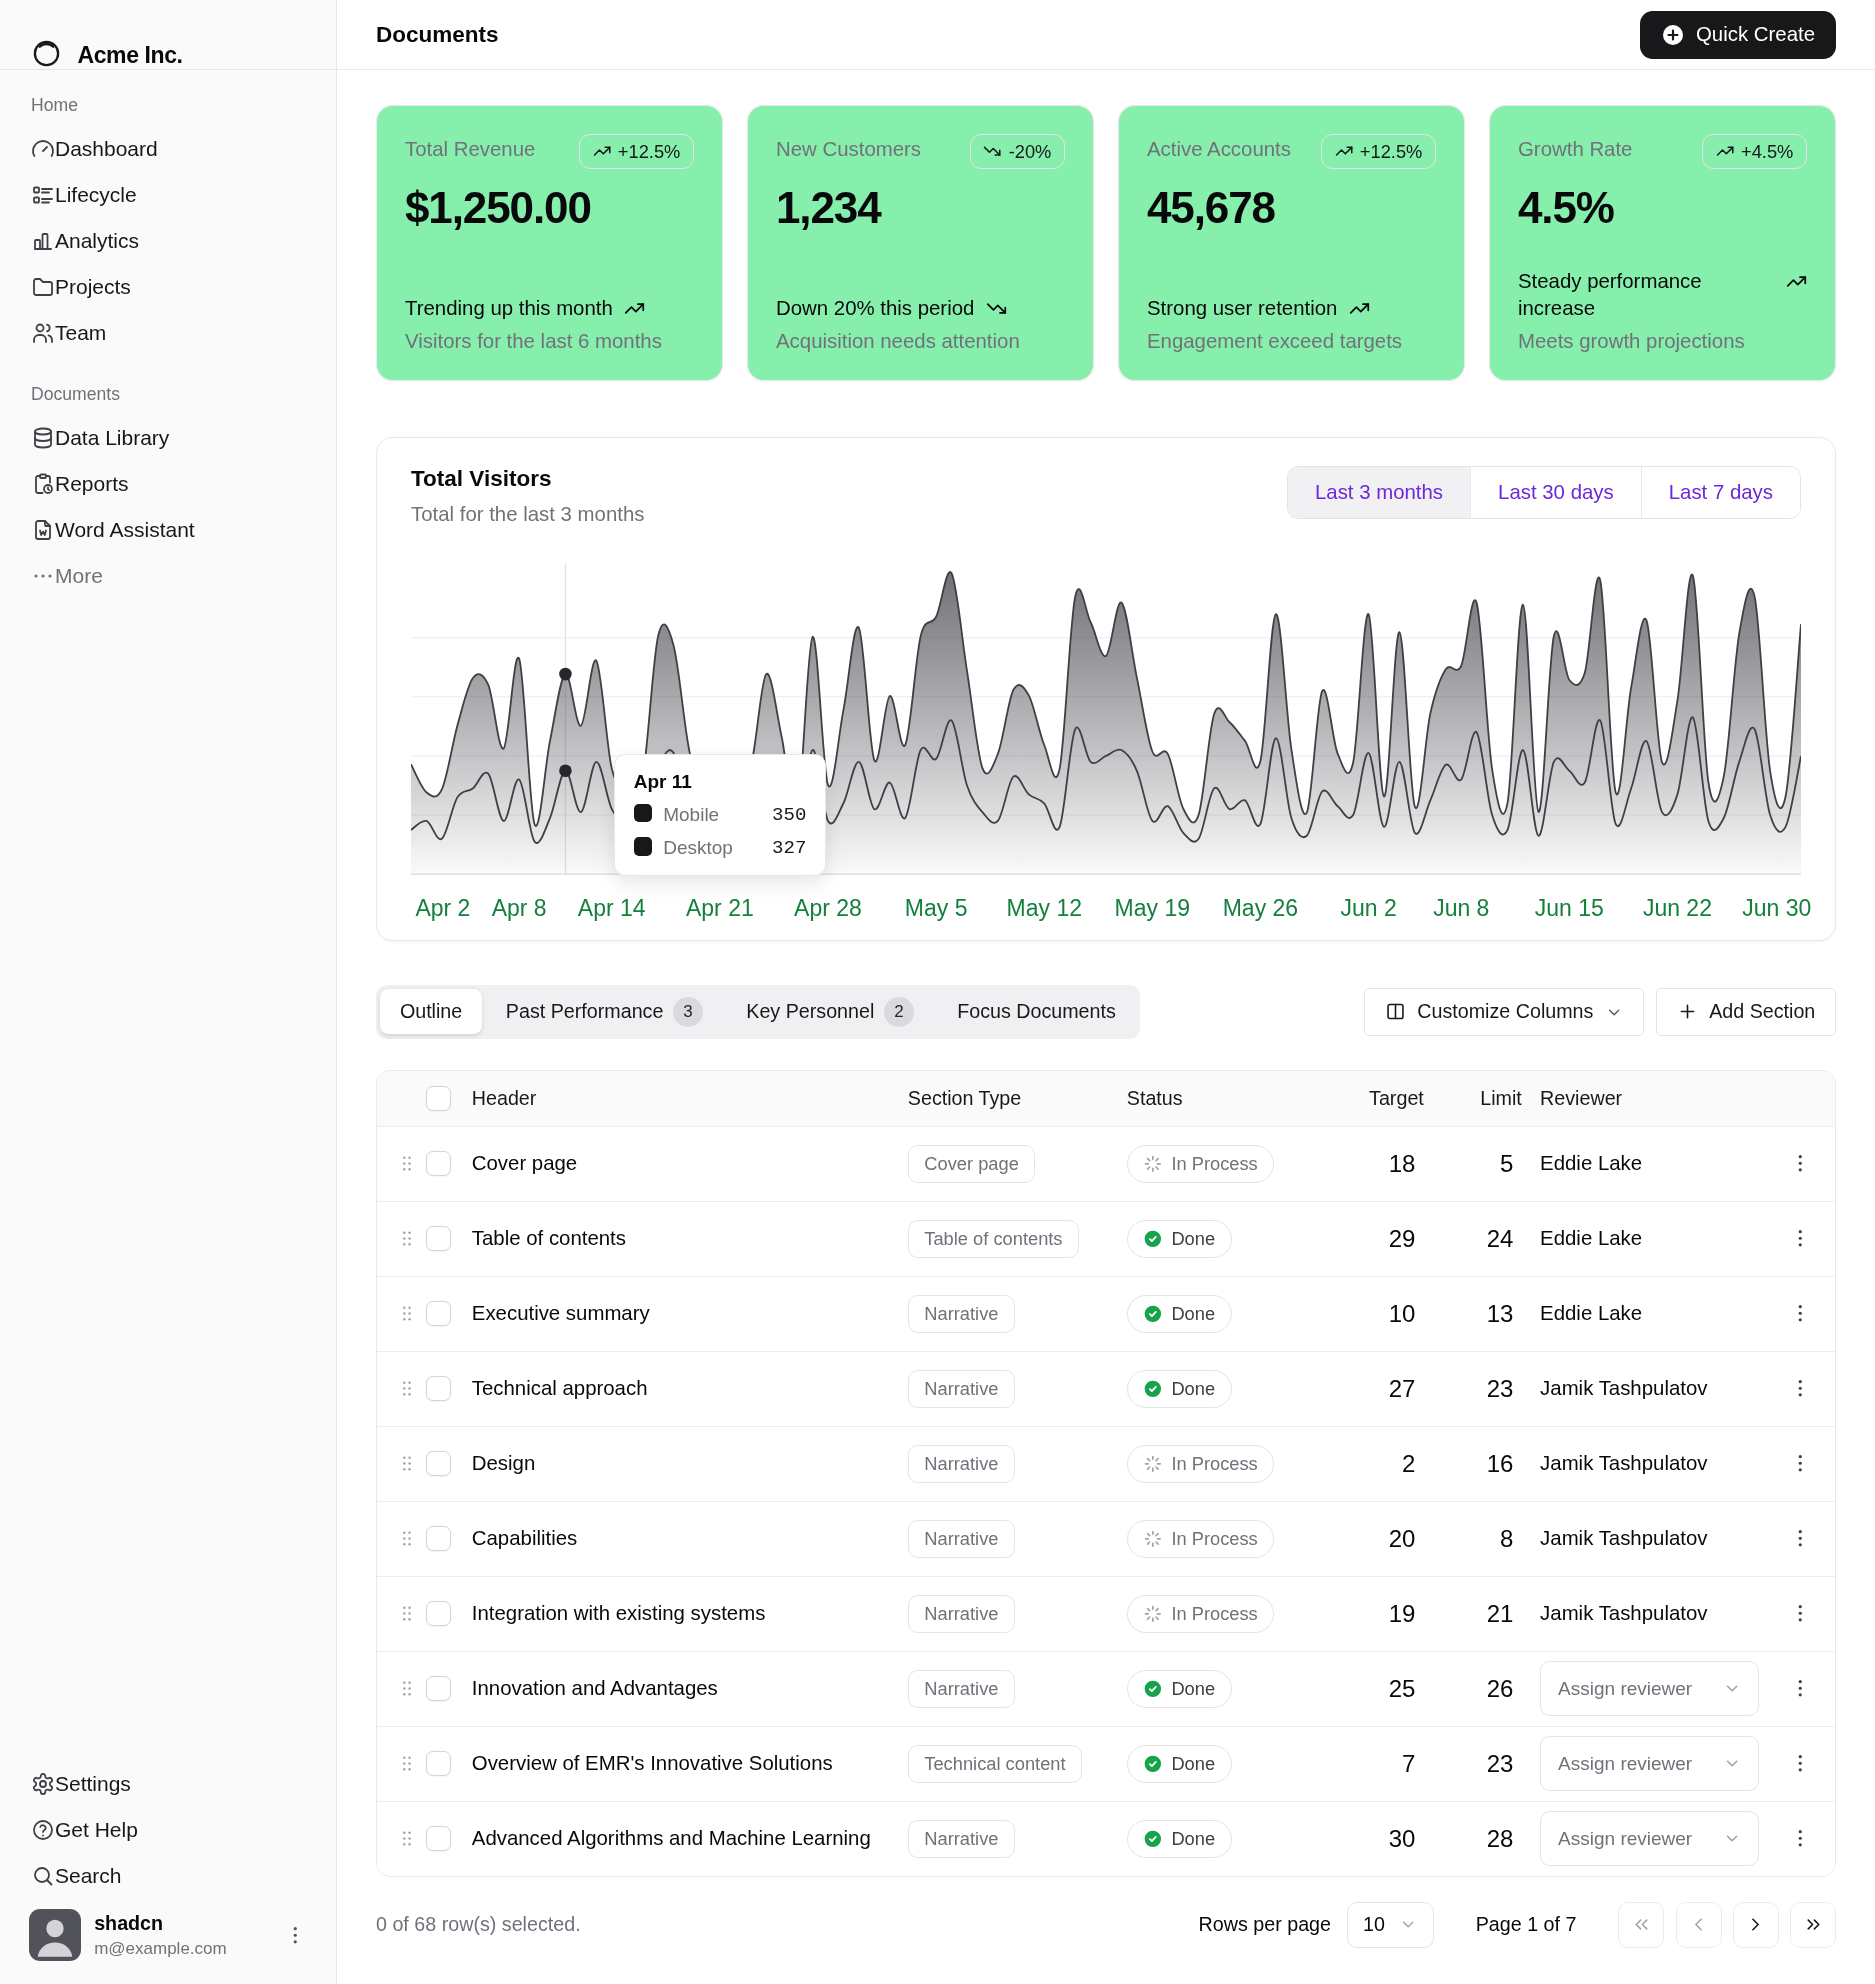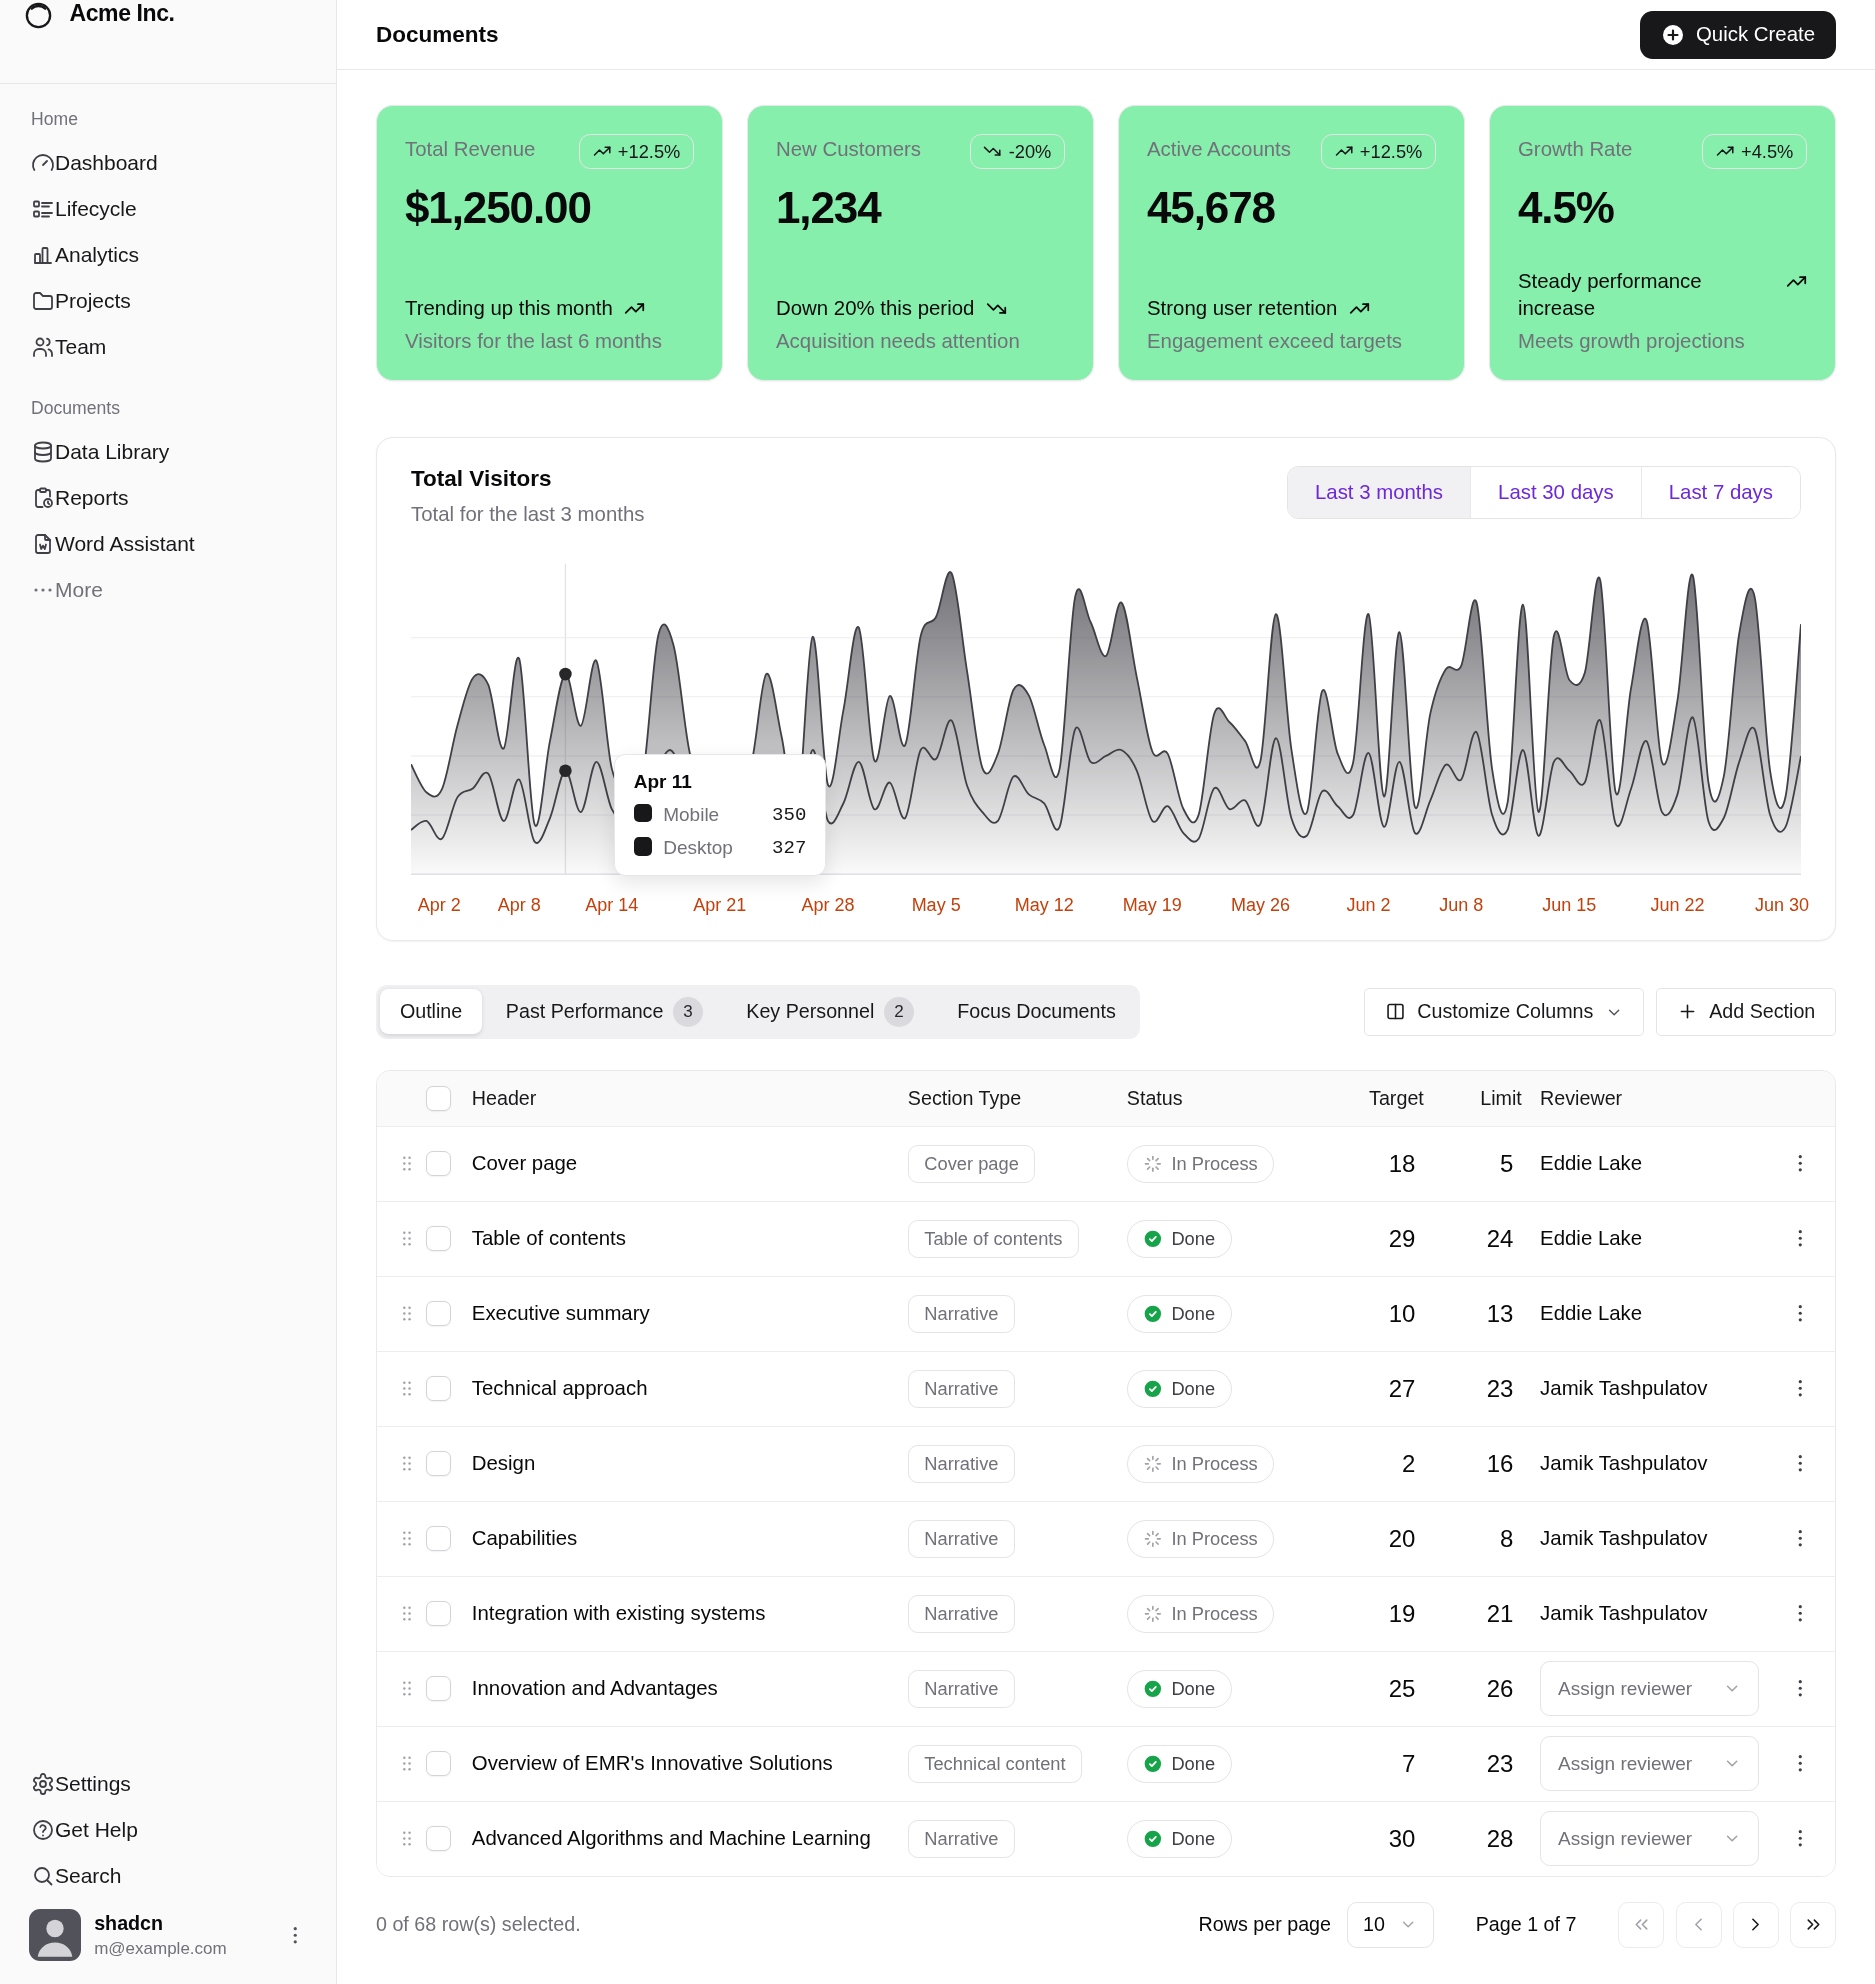--- a/index.html
+++ b/index.html
@@ -3,21 +3,21 @@
 <meta charset="utf-8">
 <style>
   * { margin:0; padding:0; box-sizing:border-box; }
   html,body { width:1875px; height:1985px; overflow:hidden; }
   body { font-family:"Liberation Sans", sans-serif; color:#09090b; background:#fff; display:flex; }
   .icon { display:inline-flex; flex:none; }
   .icon svg { width:100%; height:100%; }
 
   
   .sidebar { width:337px; min-width:337px; background:#fafafa; border-right:0.7px solid #e7e7ea; display:flex; flex-direction:column; }
-  .sidebar-header { height:84px; display:flex; align-items:flex-start; gap:15.5px; padding:0 23px; border-bottom:0.7px solid #e7e7ea; }
+  .sidebar-header { height:70px; display:flex; align-items:flex-end; gap:15.5px; padding:0 31px; border-bottom:0.7px solid #e7e7ea; }
   .logo-icon { width:31px; height:31px; color:#18181b; }
   .company-name { font-size:23px; font-weight:700; letter-spacing:-0.4px; }
   .nav-group { padding:18.3px 18.3px 2.8px; }
   .group-label { font-size:17.6px; color:#71717a; padding:7px 12.7px 9.8px; }
   .nav-item { display:flex; align-items:center; height:46px; padding:0 12.7px; border-radius:9.8px; font-size:21px; color:#18181b; cursor:pointer; }
   .nav-item .icon { width:24px; height:24px; color:#3f3f46; }
   .nav-item.muted, .nav-item.muted .icon { color:#71717a; }
   .sidebar-footer { margin-top:auto; padding:7px 18.3px 14px; }
   .user-row { display:flex; align-items:center; gap:12.7px; padding:9.8px 11.2px; border-radius:11.2px; }
   .avatar { width:52px; height:52px; border-radius:11.2px; background:#52525b; overflow:hidden; flex:none; }
@@ -56,21 +56,21 @@
   .range-opt { height:51px; display:flex; align-items:center; padding:0 27px; font-size:20.4px; color:#6d28d9; cursor:pointer; border-left:0.7px solid #e9e9ec; background:#fff; }
   .range-opt:first-child { border-left:none; }
   .range-opt.active { background:#f1f1f3; }
   .chart-area { position:relative; margin-top:28px; height:323px; }
   .chart-area svg.plot { position:absolute; inset:0; width:100%; height:100%; }
   .chart-tooltip { position:absolute; background:#fff; border:0.7px solid #e7e7ea; border-radius:11.2px; box-shadow:0 7px 19.7px rgba(0,0,0,.10); padding:15.5px 18.3px; min-width:188px; z-index:3; }
   .tooltip-date { font-size:19px; font-weight:600; }
   .tooltip-row { display:flex; gap:11.2px; margin-top:11.2px; font-size:19px; color:#71717a; }
   .swatch { width:18.3px; height:18.3px; border-radius:4.9px; background:#18181b; flex:none; }
   .tooltip-val { margin-left:auto; padding-left:28px; color:#18181b; font-family:"Liberation Mono", monospace; font-size:19px; }
-  .ticks { position:relative; height:32px; margin-top:12.7px; font-size:18px; color:#c2410c; }
+  .ticks { position:relative; height:32px; margin-top:12.7px; font-size:23px; color:#15803d; }
   .tick { position:absolute; top:5.6px; transform:translateX(-50%); white-space:nowrap; }
 
   
   .toolbar { display:flex; justify-content:space-between; align-items:center; margin-top:44px; }
   .tabs { display:flex; align-items:center; background:#f0f0f2; border-radius:11.2px; padding:4.2px; gap:4.2px; }
   .tab { display:flex; align-items:center; gap:9.8px; height:45px; padding:0 19.7px; border-radius:8.4px; font-size:19.7px; font-weight:500; color:#18181b; cursor:pointer; }
   .tab.active { background:#fff; box-shadow:0 1.4px 4.2px rgba(0,0,0,.12); }
   .tab-badge { background:#d9d9de; border-radius:702px; min-width:29.5px; height:29.5px; padding:0 7px; display:flex; align-items:center; justify-content:center; font-size:17px; color:#27272a; }
   .toolbar-actions { display:flex; gap:12.7px; }
   .btn-outline { display:flex; align-items:center; gap:11.2px; border:0.7px solid #e4e4e7; background:#fff; border-radius:5px; height:48px; padding:0 19.7px; font-size:19.7px; font-weight:500; font-family:inherit; color:#18181b; cursor:pointer; }

